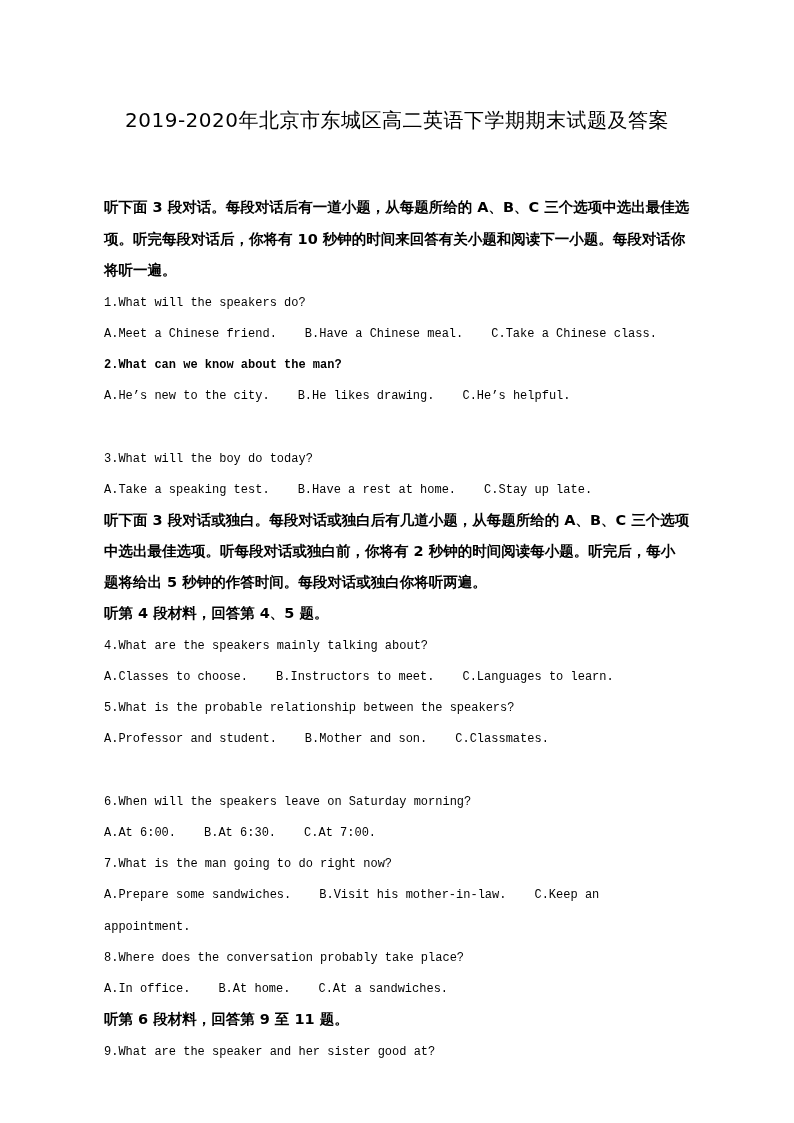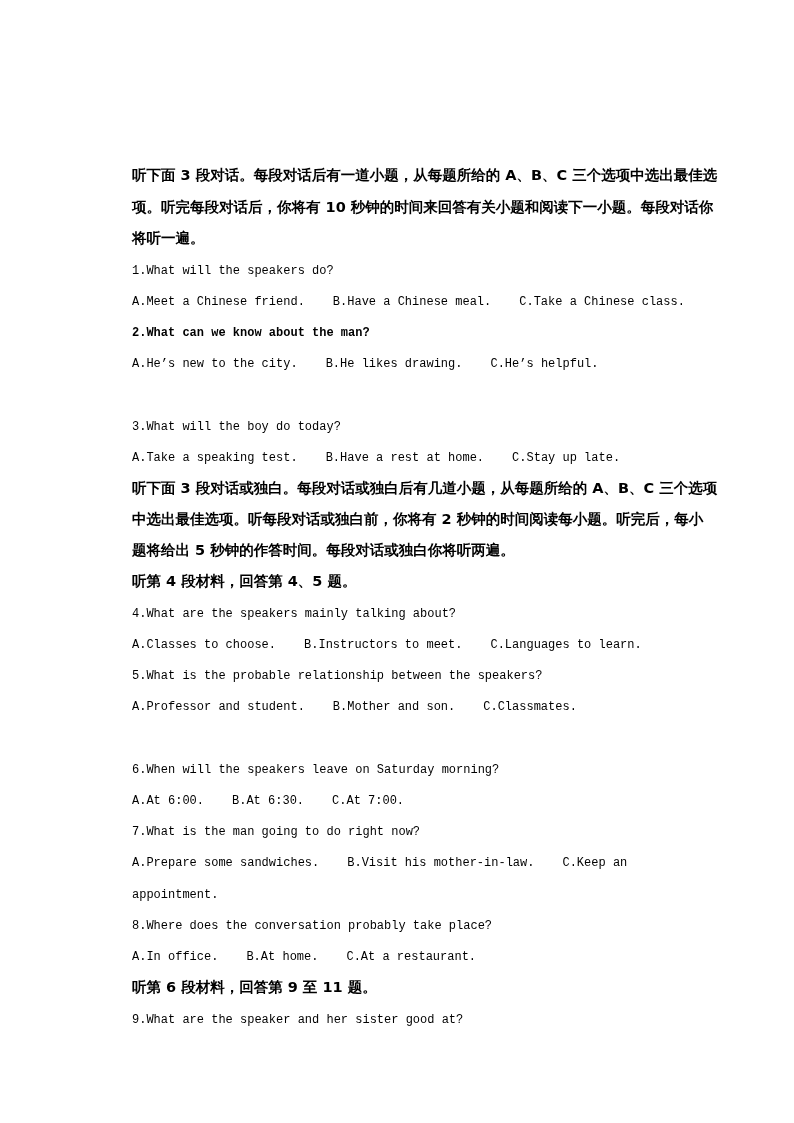--- a/index.html
+++ b/index.html
@@ -30,24 +30,25 @@
       text-align: center;
       font-family: "DejaVu Sans", sans-serif;
       font-size: 20px;
       font-weight: normal;
       letter-spacing: 0.5px;
       line-height: 28px;
       white-space: nowrap;
     }
     .line {
       position: absolute;
-      left: 132px;
+      left: 104px;
       width: 560px;
       white-space: nowrap;
       line-height: 20px;
+      margin-top: 32px;
     }
     .instr {
       font-family: "DejaVu Sans", sans-serif;
       font-size: 14.5px;
       font-weight: bold;
       letter-spacing: 0px;
     }
     .q {
       font-family: "Liberation Mono", "DejaVu Sans Mono", monospace;
       font-size: 12px;
@@ -56,20 +57,21 @@
     .opt-gap {
       display: inline-block;
       width: 28px;
     }
   </style>
 </head>
 <body>
 
 <div class="page">
 
+  <div class="title">2019-2020年北京市东城区高二英语下学期期末试题及答案</div>
 
   <div class="line instr" style="top:165px;">听下面 3 段对话。每段对话后有一道小题，从每题所给的 A、B、C 三个选项中选出最佳选</div>
   <div class="line instr" style="top:197px;">项。听完每段对话后，你将有 10 秒钟的时间来回答有关小题和阅读下一小题。每段对话你</div>
   <div class="line instr" style="top:228px;">将听一遍。</div>
 
   <div class="line q" style="top:261px;">1.What will the speakers do?</div>
   <div class="line q" style="top:292px;">
     <span>A.Meet a Chinese friend.</span><span class="opt-gap"></span><span>B.Have a Chinese meal.</span><span class="opt-gap"></span><span>C.Take a Chinese class.</span>
   </div>
 
@@ -106,20 +108,20 @@
   </div>
 
   <div class="line q" style="top:822px;">7.What is the man going to do right now?</div>
   <div class="line q" style="top:885px;">appointment.</div>
   <div class="line q" style="top:853px;">
     <span>A.Prepare some sandwiches.</span><span class="opt-gap"></span><span>B.Visit his mother-in-law.</span><span class="opt-gap"></span><span>C.Keep an</span>
   </div>
 
   <div class="line q" style="top:916px;">8.Where does the conversation probably take place?</div>
   <div class="line q" style="top:947px;">
-    <span>A.In office.</span><span class="opt-gap"></span><span>B.At home.</span><span class="opt-gap"></span><span>C.At a restaurant.</span>
+    <span>A.In office.</span><span class="opt-gap"></span><span>B.At home.</span><span class="opt-gap"></span><span>C.At a sandwiches.</span>
   </div>
 
   <div class="line instr" style="top:977px;">听第 6 段材料，回答第 9 至 11 题。</div>
 
   <div class="line q" style="top:1010px;">9.What are the speaker and her sister good at?</div>
 
 </div>
 
 </body></html>

